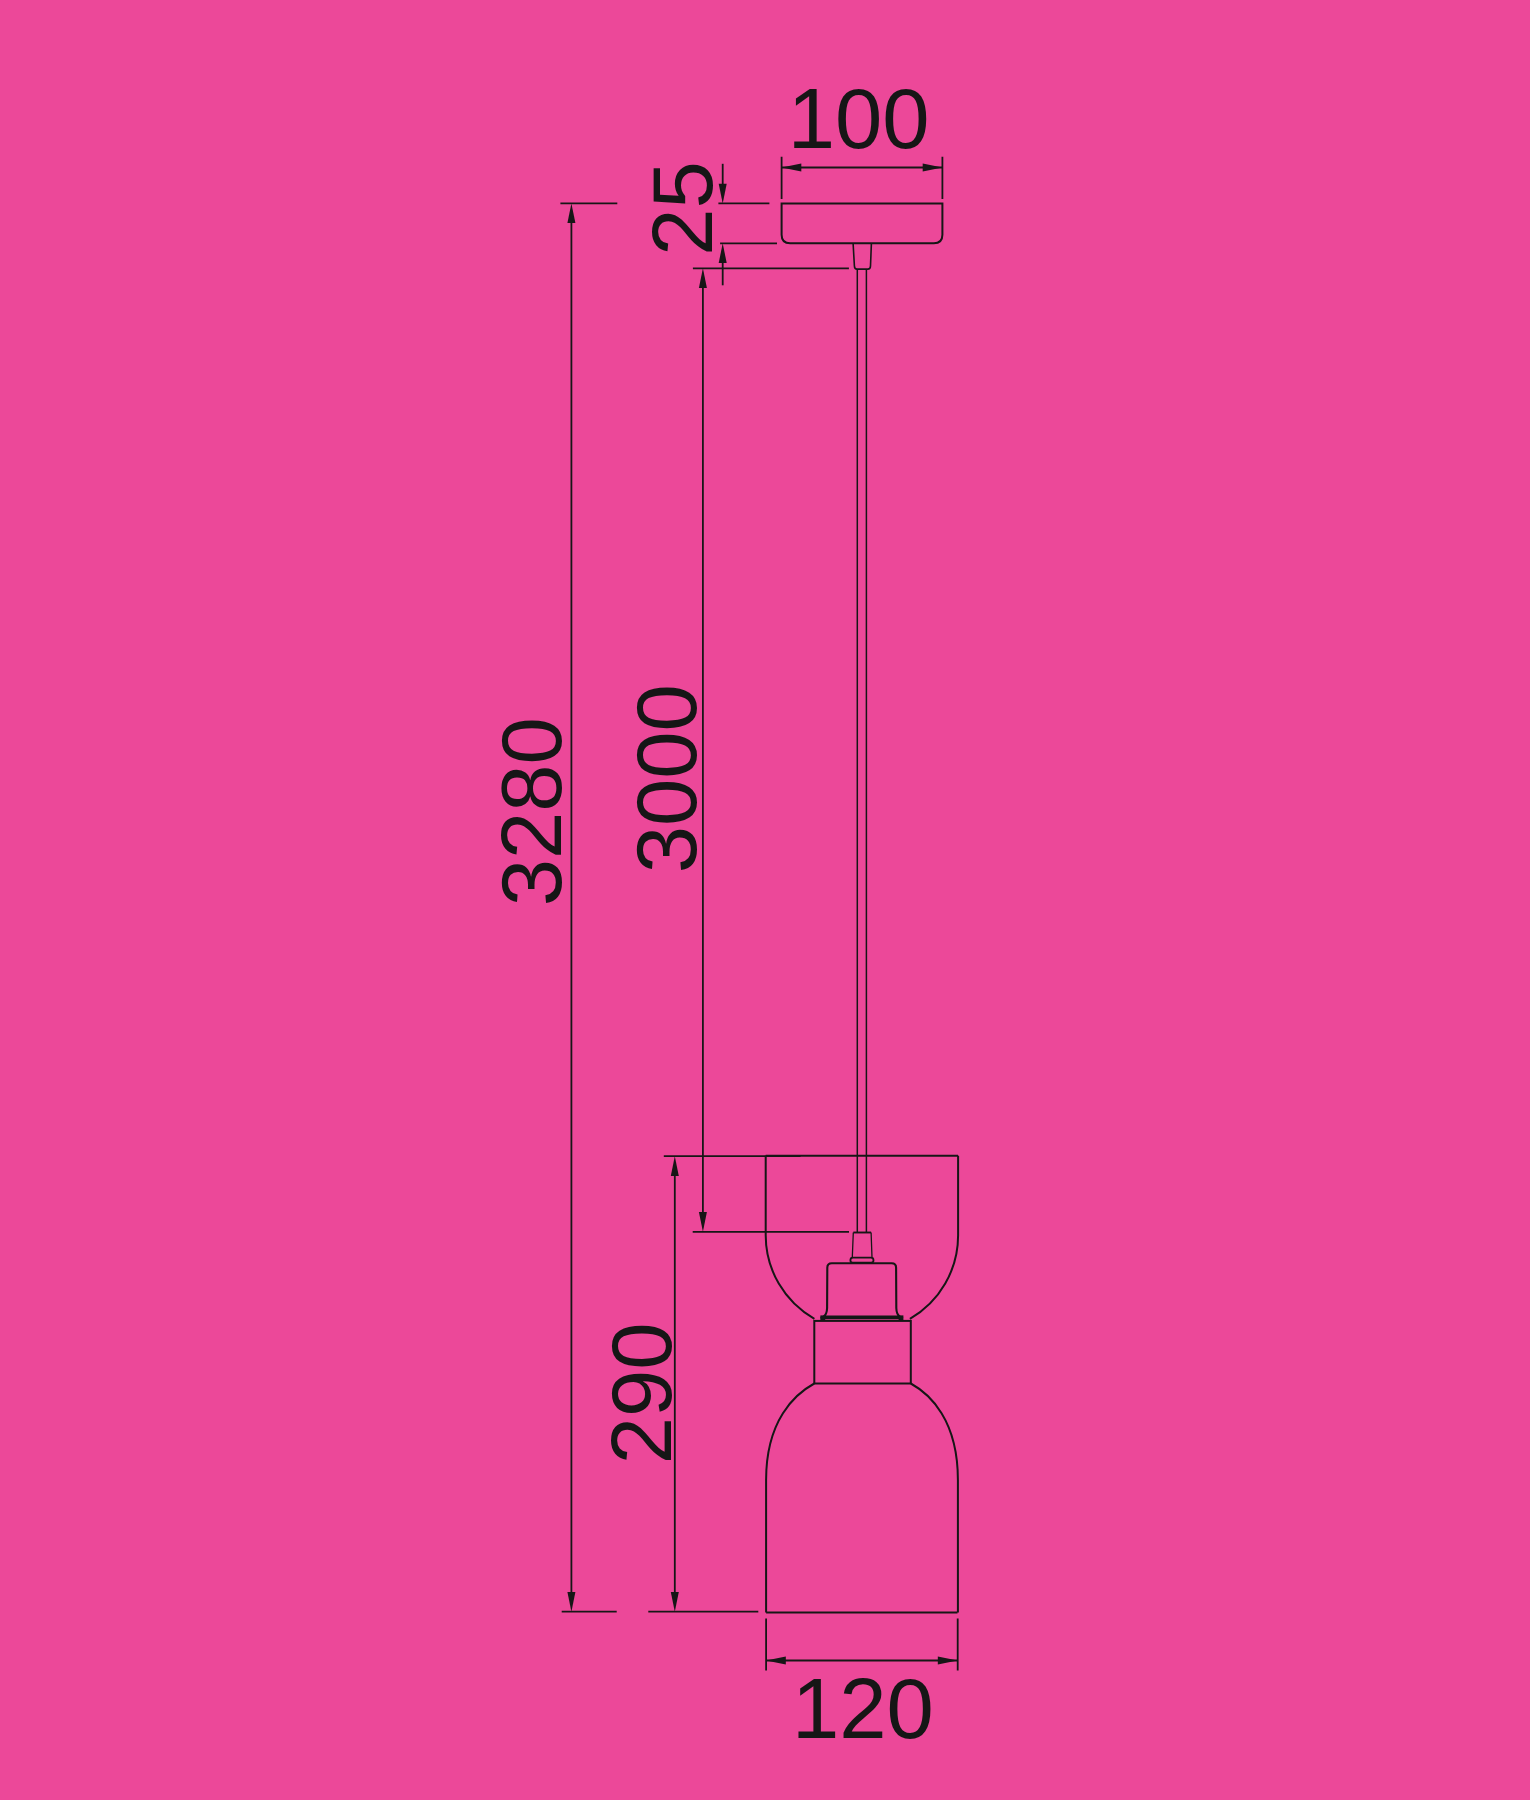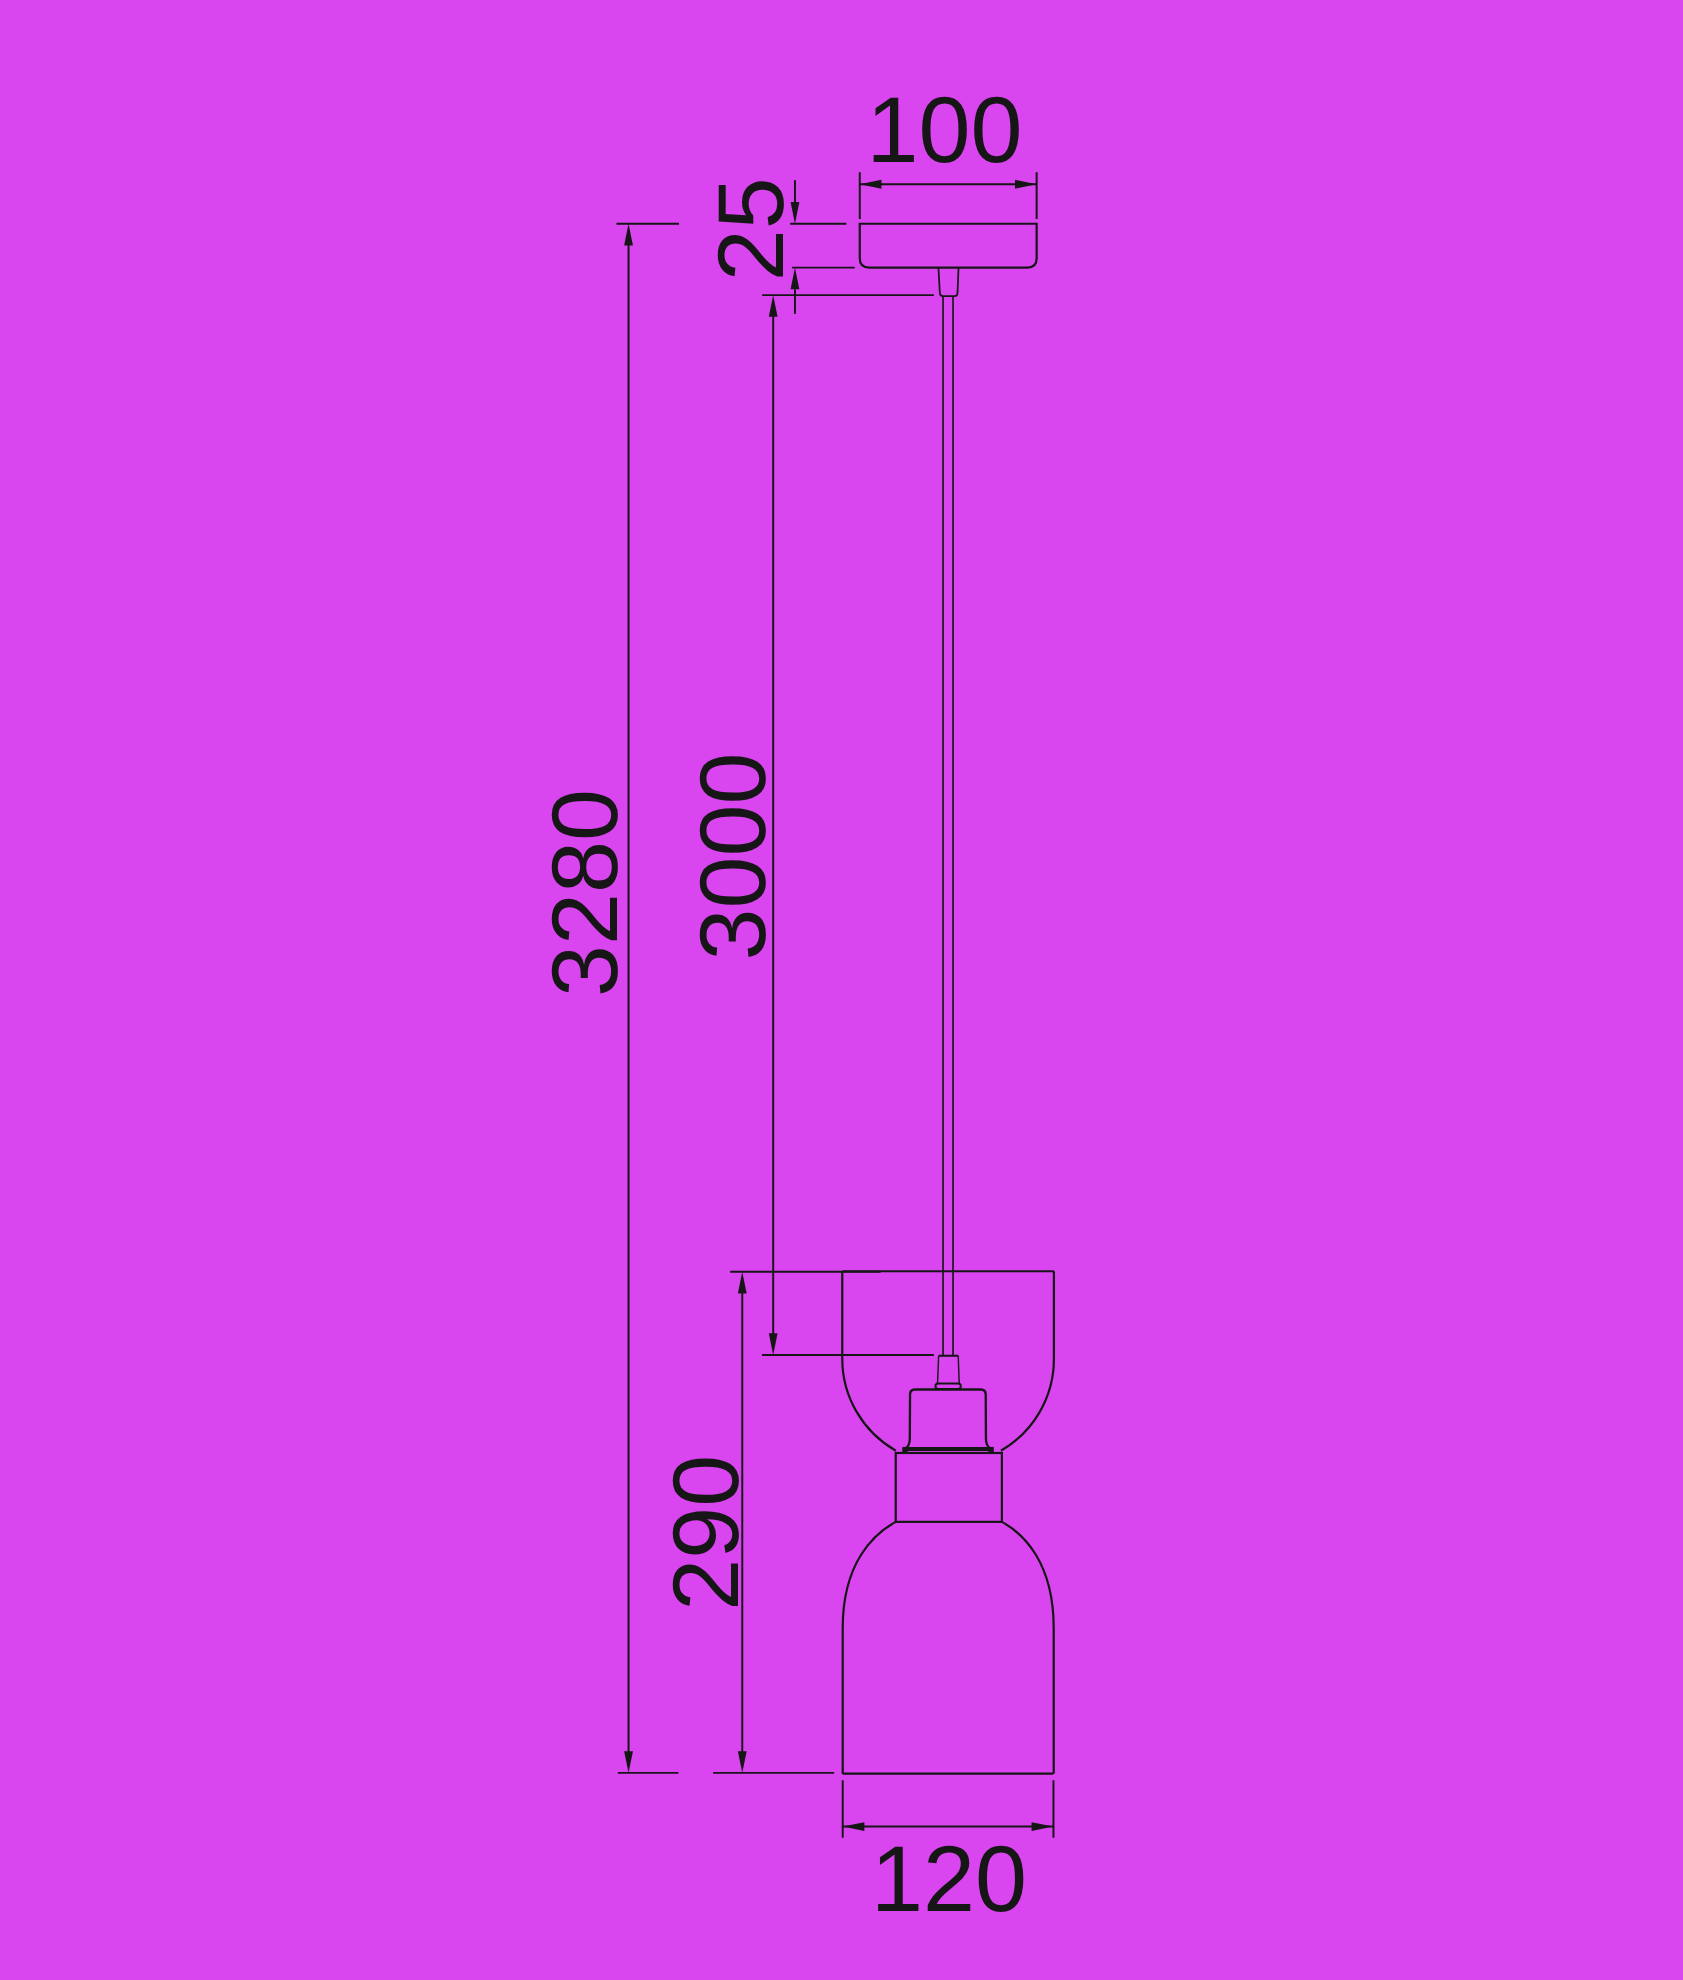--- a/index.html
+++ b/index.html
@@ -1,16 +1,16 @@
 <!DOCTYPE html>
 <html><head>
 <meta charset="utf-8">
 <style>
   html,body{margin:0;padding:0;background:#ffffff;}
-  .page{width:1530px;height:1800px;position:relative;background:#d946ef;overflow:hidden;}
+  .page{width:1530px;height:1800px;position:relative;background:#ec4899;overflow:hidden;}
   text{font-family:"Liberation Sans",sans-serif;fill:#161616;}
 </style>
 </head>
 <body>
 <div class="page">
 <svg width="1530" height="1800" viewBox="0 0 1530 1800">
 <g stroke="#161616" stroke-width="1.8" fill="none" stroke-linecap="butt">
 
 <g stroke="none">
           <text x="858.7" y="147.6" font-size="85" text-anchor="middle">100</text>

